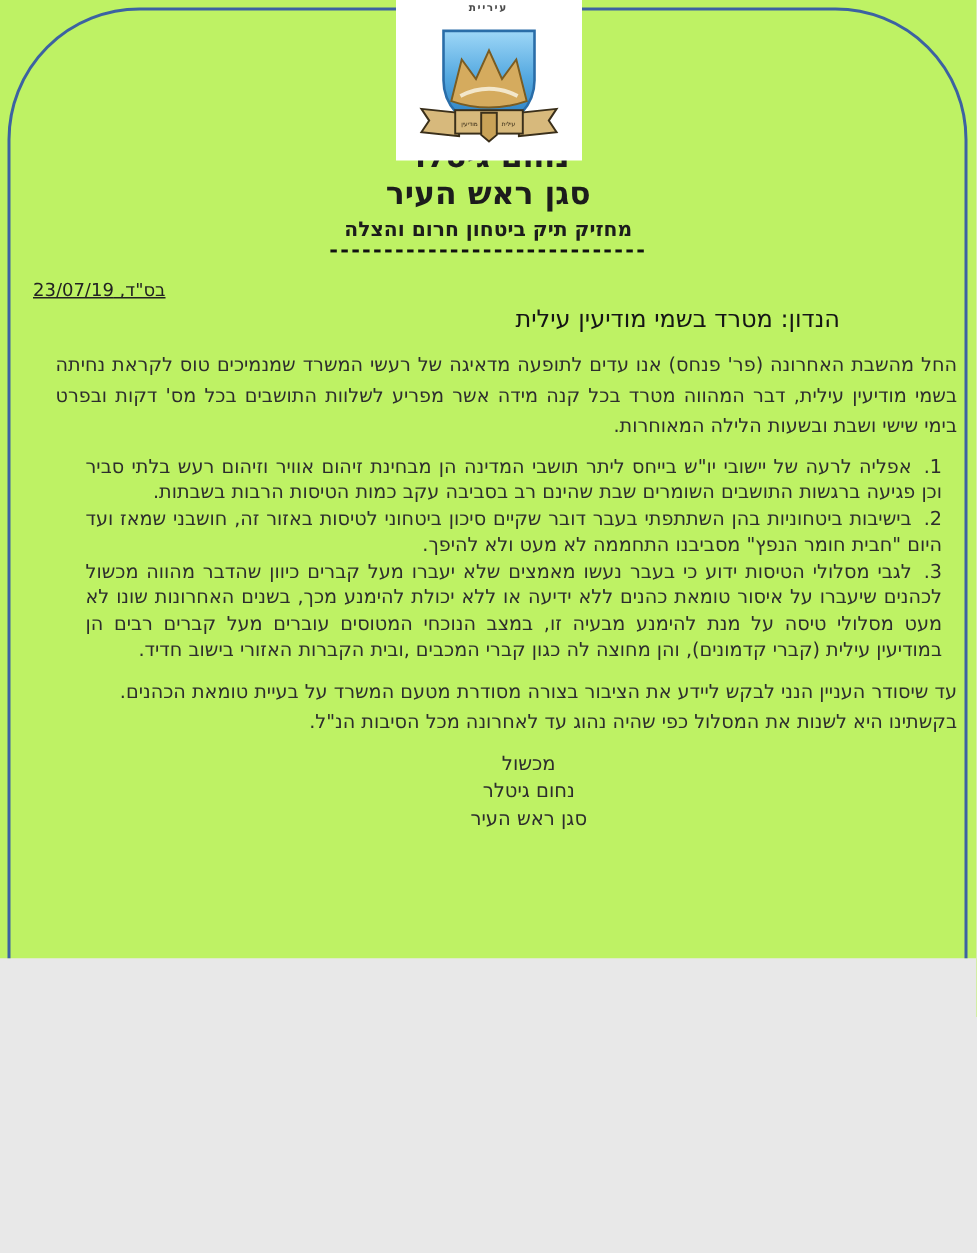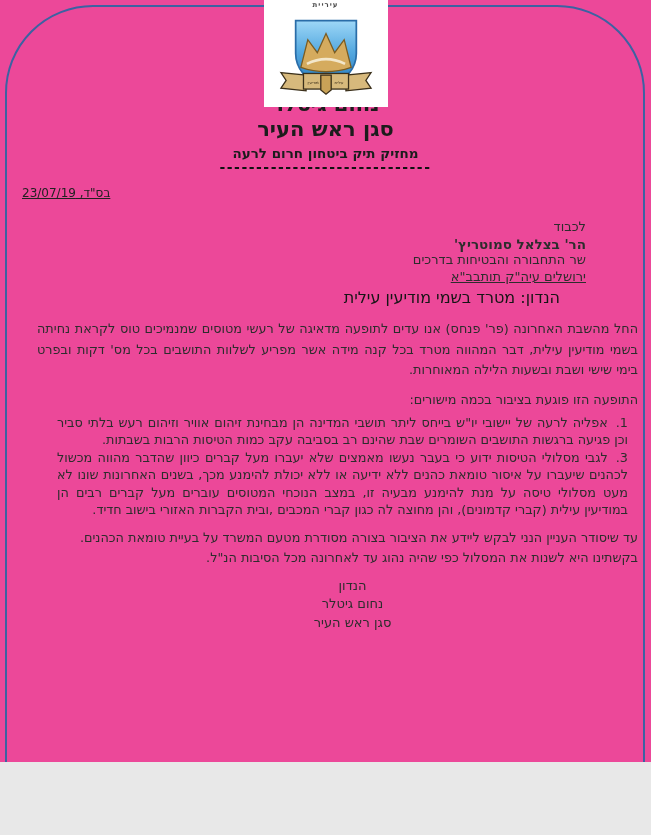--- a/index.html
+++ b/index.html
@@ -1,17 +1,17 @@
 <!DOCTYPE html>
 <html lang="he"><head>
 <meta charset="utf-8">
 <style>
   html,body{margin:0;padding:0;background:#e8e8e8;}
   .page{
-    position:relative;width:651px;height:762px;margin:0 auto;background:#ec4899;
+    position:relative;width:651px;height:639px;margin:0 auto;background:#bef264;
     overflow:hidden;direction:rtl;
     font-family:"DejaVu Sans",sans-serif;color:#2d2d2d;
   }
   .frame{
     position:absolute;left:5px;top:5px;width:636px;height:868px;
     border:2px solid #3c62a2;border-radius:88px;pointer-events:none;
   }
   
   .logo-block{
     position:absolute;top:0;left:50%;transform:translateX(-50%);
@@ -72,57 +72,53 @@
         <path d="M54 69 L66 69 L66 86 L60 91 L54 86 Z" fill="#c9a257" stroke="#3a2f1a" stroke-width="1.5"></path>
         <text x="45" y="79" font-size="4.5" text-anchor="middle" fill="#2e2310">מודיעין</text>
         <text x="75" y="79" font-size="4.5" text-anchor="middle" fill="#2e2310">עילית</text>
       </g>
     </svg>
   </div>
 
   <div class="letterhead">
     <div class="lh-name">נחום גיטלר</div>
     <div class="lh-title">סגן ראש העיר</div>
-    <div class="lh-subtitle">מחזיק תיק ביטחון חרום לרעה</div>
+    <div class="lh-subtitle">מחזיק תיק ביטחון חרום והצלה</div>
     <div class="lh-dashes">-----------------------------</div>
   </div>
 
   <div class="content">
 
     <div class="date">בס"ד, 23/07/19</div>
 
-    <div class="recipient">
-      <div>לכבוד</div>
-      <div class="r-name">הר' בצלאל סמוטריץ'</div>
-      <div>שר התחבורה והבטיחות בדרכים</div>
-      <div class="r-city">ירושלים עיה"ק תותבב"א</div>
-    </div>
 
 
     <div class="subject">הנדון: מטרד בשמי מודיעין עילית</div>
 
-    <div class="para p1">החל מהשבת האחרונה (פר' פנחס) אנו עדים לתופעה מדאיגה של רעשי מטוסים שמנמיכים טוס לקראת נחיתה בשמי מודיעין עילית, דבר המהווה מטרד בכל קנה מידה אשר מפריע לשלוות התושבים בכל מס' דקות ובפרט בימי שישי ושבת ובשעות הלילה המאוחרות.</div>
+    <div class="para p1">החל מהשבת האחרונה (פר' פנחס) אנו עדים לתופעה מדאיגה של רעשי המשרד שמנמיכים טוס לקראת נחיתה בשמי מודיעין עילית, דבר המהווה מטרד בכל קנה מידה אשר מפריע לשלוות התושבים בכל מס' דקות ובפרט בימי שישי ושבת ובשעות הלילה המאוחרות.</div>
 
 
-    <div class="list-intro">התופעה הזו פוגעת בציבור בכמה מישורים:</div>
 
     <div class="list">
       <div class="li">
         <span class="num">1.</span><span>אפליה לרעה של יישובי יו"ש בייחס ליתר תושבי המדינה הן מבחינת זיהום אוויר וזיהום רעש בלתי סביר וכן פגיעה ברגשות התושבים השומרים שבת שהינם רב בסביבה עקב כמות הטיסות הרבות בשבתות.</span>
+      </div>
+      <div class="li">
+        <span class="num">2.</span><span>בישיבות ביטחוניות בהן השתתפתי בעבר דובר שקיים סיכון ביטחוני לטיסות באזור זה, חושבני שמאז ועד היום "חבית חומר הנפץ" מסביבנו התחממה לא מעט ולא להיפך.</span>
       </div>
       <div class="li">
         <span class="num">3.</span><span>לגבי מסלולי הטיסות ידוע כי בעבר נעשו מאמצים שלא יעברו מעל קברים כיוון שהדבר מהווה מכשול לכהנים שיעברו על איסור טומאת כהנים ללא ידיעה או ללא יכולת להימנע מכך, בשנים האחרונות שונו לא מעט מסלולי טיסה על מנת להימנע מבעיה זו, במצב הנוכחי המטוסים עוברים מעל קברים רבים הן במודיעין עילית (קברי קדמונים), והן מחוצה לה כגון קברי המכבים ,ובית הקברות האזורי בישוב חדיד.</span>
       </div>
     </div>
 
     <div class="closing">
       <div>עד שיסודר העניין הנני לבקש ליידע את הציבור בצורה מסודרת מטעם המשרד על בעיית טומאת הכהנים.</div>
       <div>בקשתינו היא לשנות את המסלול כפי שהיה נהוג עד לאחרונה מכל הסיבות הנ"ל.</div>
     </div>
 
     <div class="sig">
-      <div>הנדון</div>
+      <div>מכשול</div>
       <div>נחום גיטלר</div>
       <div>סגן ראש העיר</div>
     </div>
 
   </div>
 </div>
 
 </body></html>

